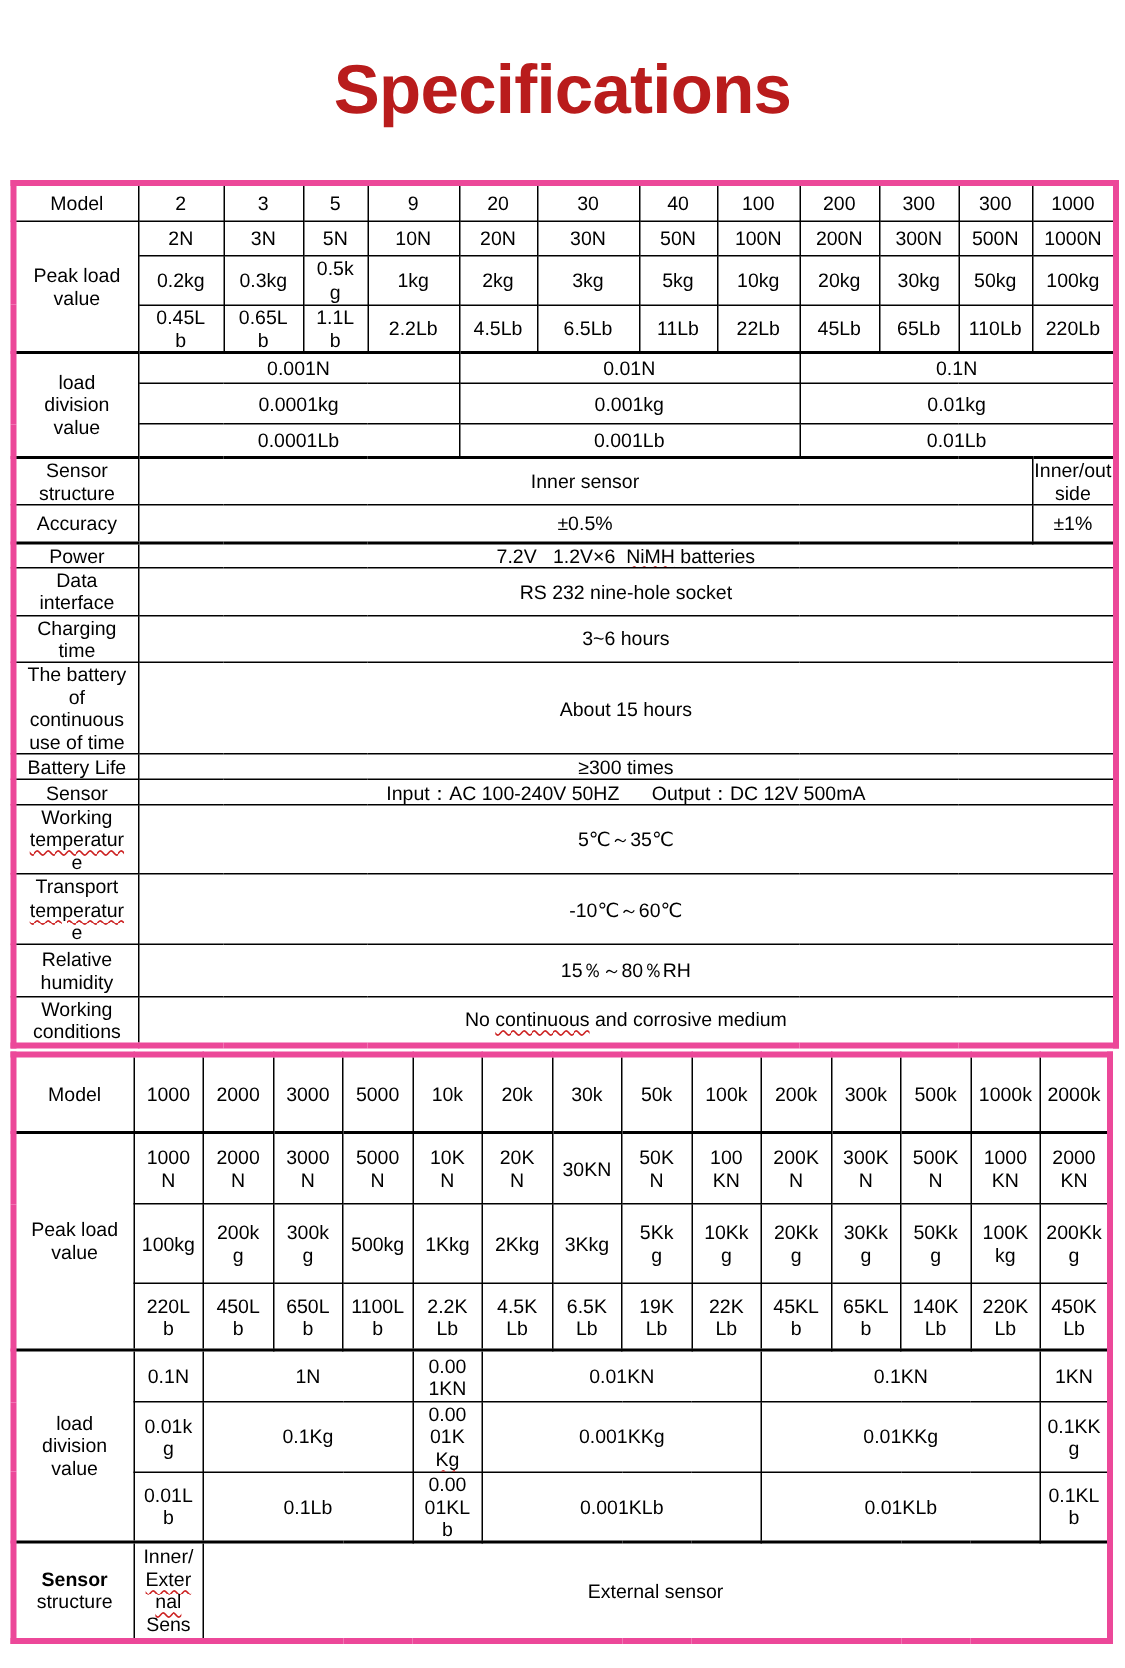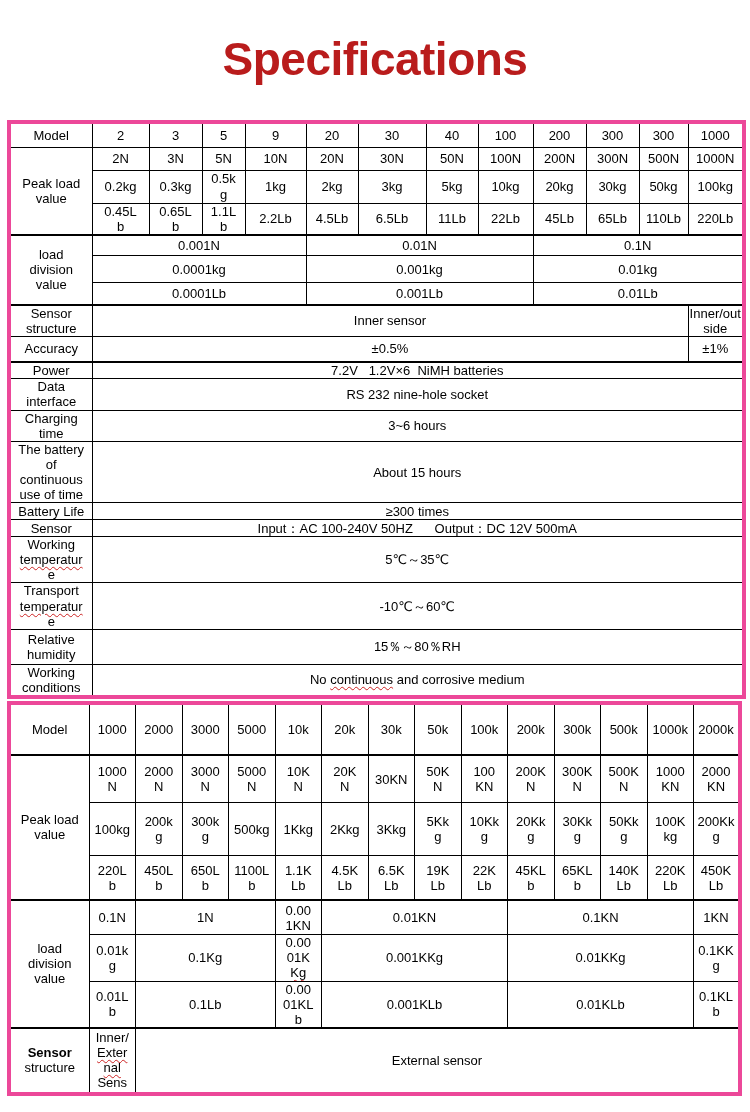--- a/index.html
+++ b/index.html
@@ -299,21 +299,21 @@
   </tr>
   <tr style="height:44px">
     <td>220L
 b</td>
     <td>450L
 b</td>
     <td>650L
 b</td>
     <td>1100L
 b</td>
-    <td>1.1K
+    <td>2.2K
 Lb</td>
     <td>4.5K
 Lb</td>
     <td>6.5K
 Lb</td>
     <td>19K
 Lb</td>
     <td>22K
 Lb</td>
     <td>45KL

